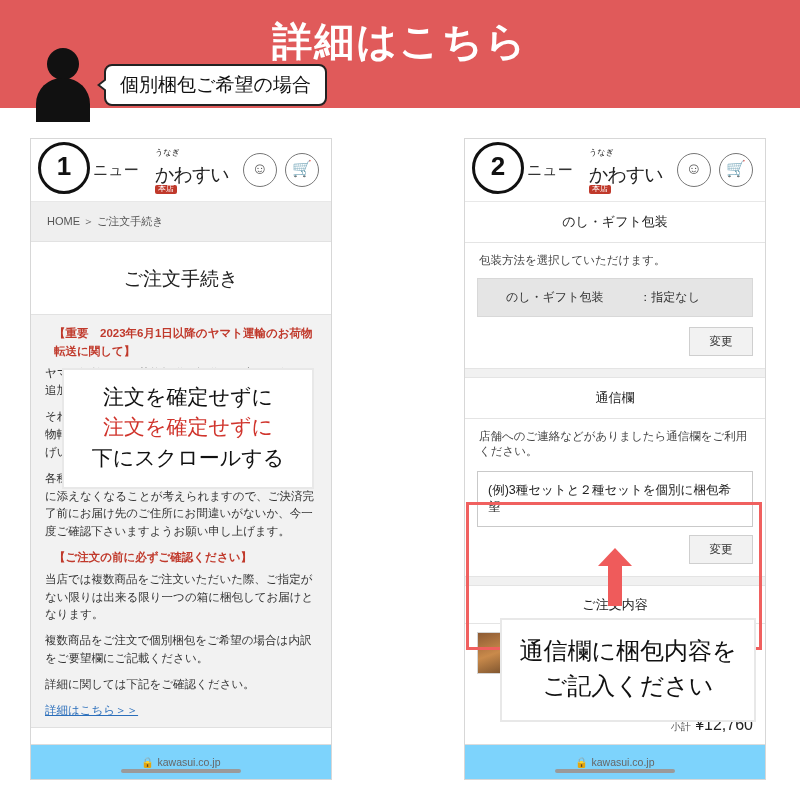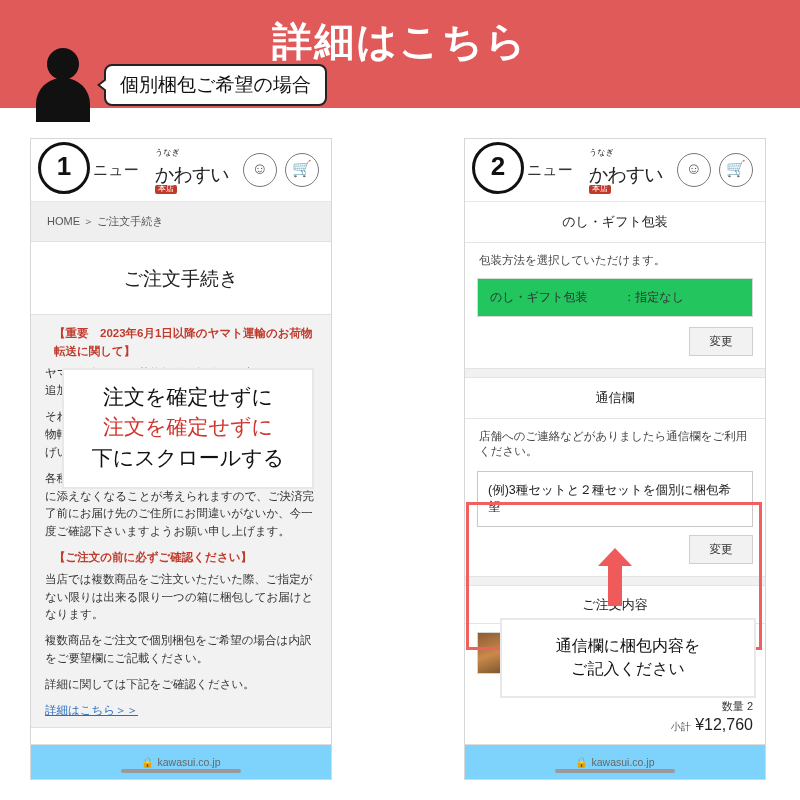--- a/index.html
+++ b/index.html
@@ -251,44 +251,44 @@
     left: 62px; top: 368px;
     width: 236px;
     padding: 12px 6px 14px;
     font-size: 21px;
   }
   #callout-1 .accent { color: #d0342c; }
   #callout-2 {
     left: 500px; top: 618px;
     width: 240px;
     padding: 14px 6px 16px;
-    font-size: 16px;
+    font-size: 24px;
   }
 
   
   .sec-head {
     text-align: center;
     font-size: 13px;
     color: #222;
     padding: 11px 0;
     border-bottom: 1px solid #e4e4e4;
     background: #fff;
   }
   .sec-note {
     font-size: 11.5px;
     color: #444;
     padding: 10px 14px 6px;
   }
   .field-row {
     margin: 4px 12px 10px;
     border: 1px solid #d8d8d8;
-    background: #22c55e;
+    background: #e5e5e5;
     font-size: 12px;
     color: #333;
-    padding: 10px 12px;
+    padding: 10px 28px;
   }
   .field-row .lbl { display: inline-block; width: 130px; }
   .btn-change {
     display: block;
     margin: 0 12px 12px auto;
     width: 62px;
     text-align: center;
     font-size: 11.5px;
     color: #333;
     background: #f2f2f2;

